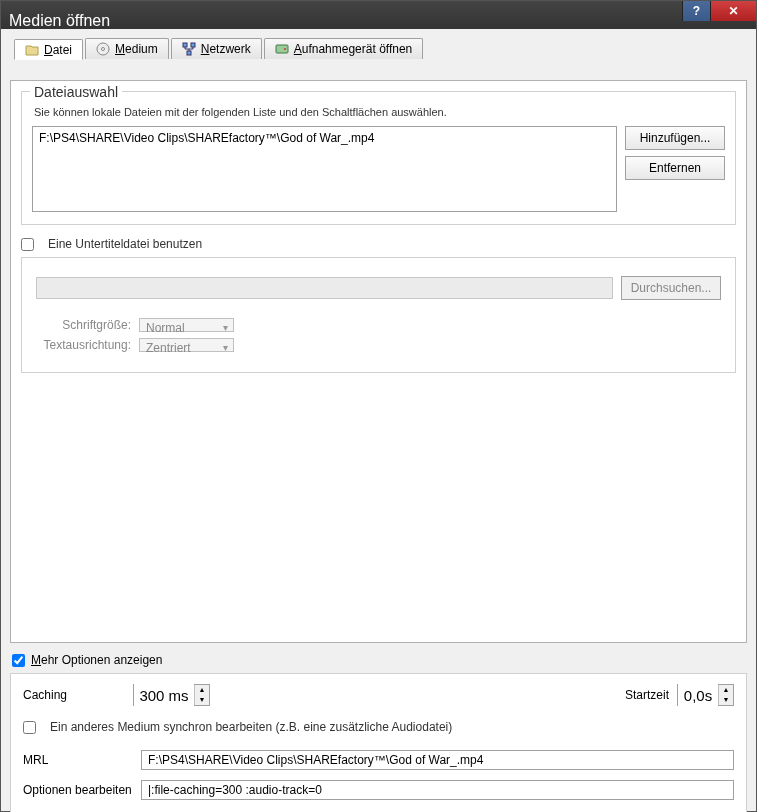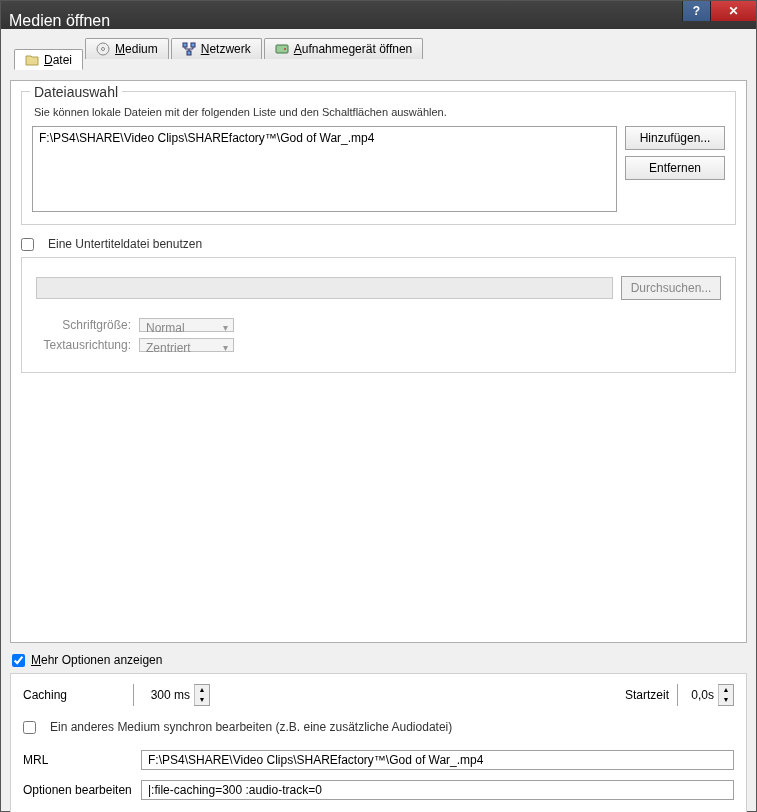--- a/index.html
+++ b/index.html
@@ -12,21 +12,21 @@
 .titlebar-title { font-size: 16px; color: #fff; margin-top: 12px; }
 .titlebar-buttons { position: absolute; right: 0; top: 0; display: flex; height: 20px; }
 .titlebar-btn { width: 28px; height: 20px; display: flex; align-items: center; justify-content: center; font-weight: bold; border-left: 1px solid #222; }
 .titlebar-help { background: linear-gradient(to bottom, #4a6a9a, #3a5a8a); color:#fff;}
 .titlebar-close { background: linear-gradient(to bottom, #d04040, #b02020); color: #fff; width: 46px; }
 
 
 .dialog-body { position: absolute; top: 28px; left: 0; right: 0; bottom: 0; background: #f0f0f0; padding: 9px 9px 9px 9px; display: flex; flex-direction: column; }
 .tabstrip { display: flex; gap: 2px; position: absolute; top: -20px; left: 4px; }
 .tab { height: 21px; padding: 0 10px; display: flex; align-items: center; gap: 5px; border: 1px solid #a0a0a0; border-bottom: none; background: linear-gradient(to bottom,#f8f8f8,#e4e4e4); border-radius: 2px 2px 0 0; cursor: default;}
-.tab.active { background: #fff; border-bottom: 1px solid #fff; position: relative; top:11px;}
+.tab.active { background: #fff; border-bottom: 1px solid #fff; position: relative; top:1px;}
 .tab-icon { width: 14px; height: 14px; display:inline-flex; align-items:center; justify-content:center;}
 .tab .underline { text-decoration: underline; }
 
 .tab-host { margin-top: 22px; border: 1px solid #b0b0b0; background: #fff; padding: 10px 10px 10px 10px; height: 563px; position: relative;}
 
 
 .fieldset { border: 1px solid #d0d0d0; margin-bottom: 12px; padding: 10px 10px 12px 10px; position: relative; }
 .fieldset-legend { position: absolute; top: -8px; left: 8px; background: #fff; padding: 0 4px; font-size: 14px; color:#333;}
 .hint { font-size: 11px; color: #333; margin: 4px 0 8px 2px; }
 
@@ -53,21 +53,21 @@
 
 
 .more-options-row { margin: 10px 2px 6px 2px; display:flex; align-items:center; gap:6px;}
 .more-options-row input { width:13px; height:13px;}
 .more-options-row .underline { text-decoration: underline; }
 
 .options-panel { border: 1px solid #d0d0d0; background: #fff; padding: 10px 12px 12px 12px; display:flex; flex-direction:column; gap:10px; }
 .opt-toprow { display:flex; align-items:center; }
 .opt-toprow .lbl { width: 110px; }
 .spinbox { display:flex; align-items:center; border:1px solid #a0a0a0; height:22px; background:#fff; }
-.spinbox input { border:none; width: 60px; padding: 8px 4px; text-align:right; outline:none; font-size:12px;}
+.spinbox input { border:none; width: 60px; padding: 8px 4px; text-align:center; outline:none; font-size:15px;}
 .spinbox .spins { display:flex; flex-direction:column; border-left:1px solid #c0c0c0;}
 .spinbox .spins span { width:14px; height:10px; font-size:7px; line-height:10px; text-align:center; background:#f0f0f0; cursor:default;}
 .opt-start { margin-left:auto; display:flex; align-items:center; gap:8px;}
 .opt-row { display:flex; align-items:center; gap: 8px; }
 .opt-row .lbl { width: 110px; }
 .text-input { flex:1; height: 20px; border: 1px solid #a0a0a0; background:#fff; padding: 2px 6px; }
 
 svg { display:block; }
 </style>
 </head>

